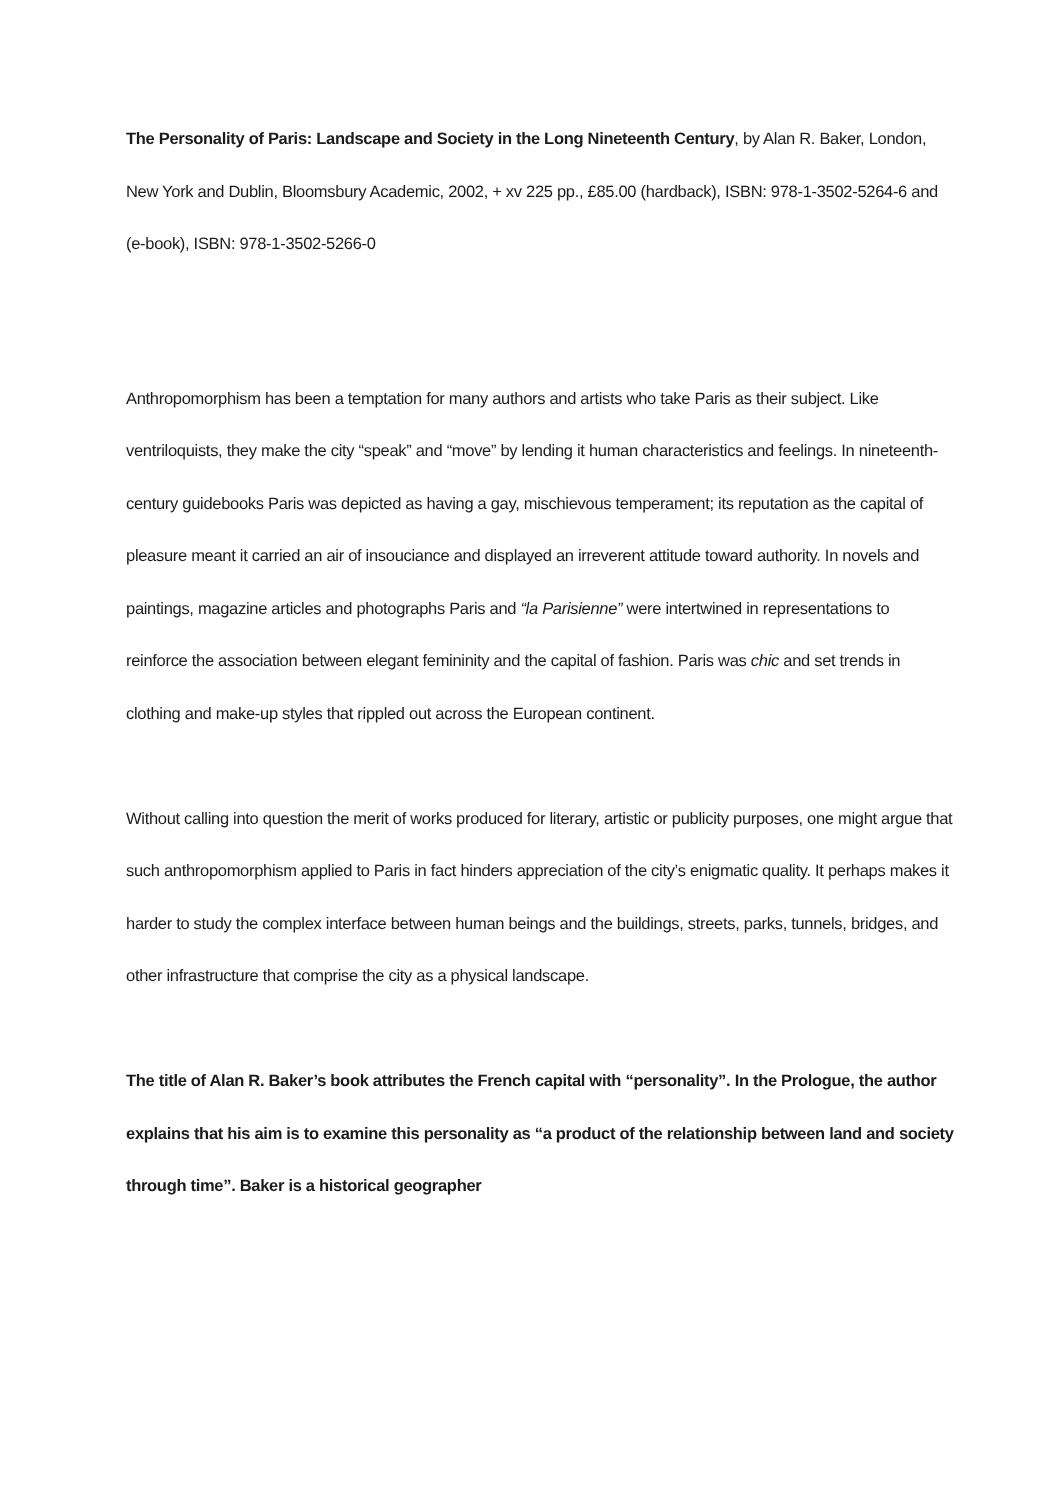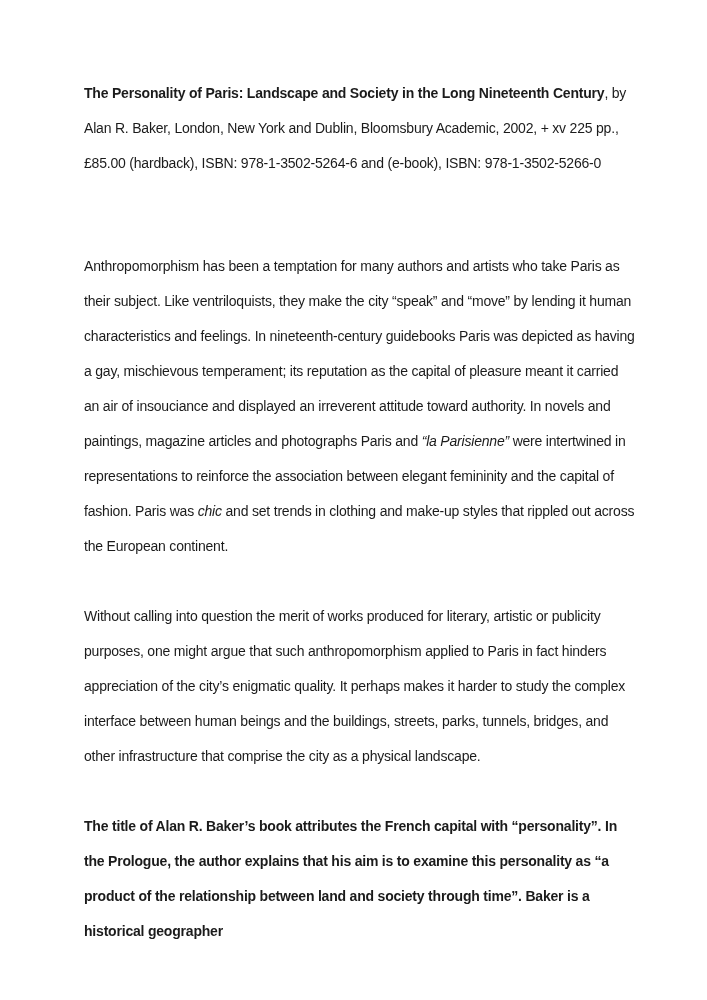--- a/index.html
+++ b/index.html
@@ -13,21 +13,21 @@
     overflow: hidden;
   }
   .page {
     position: relative;
     width: 666px;
     height: 1000px;
     background: #ffffff;
     box-sizing: border-box;
     padding: 76px 71px 0 84px;
     font-family: "Liberation Sans", sans-serif;
-    font-size: 14px;
+    font-size: 11px;
     letter-spacing: -0.2px;
     line-height: 35px;
     color: #1b1b1b;
   }
   .textcol {
     width: 552px;
   }
   .block {
     margin: 0;
     padding: 0;

